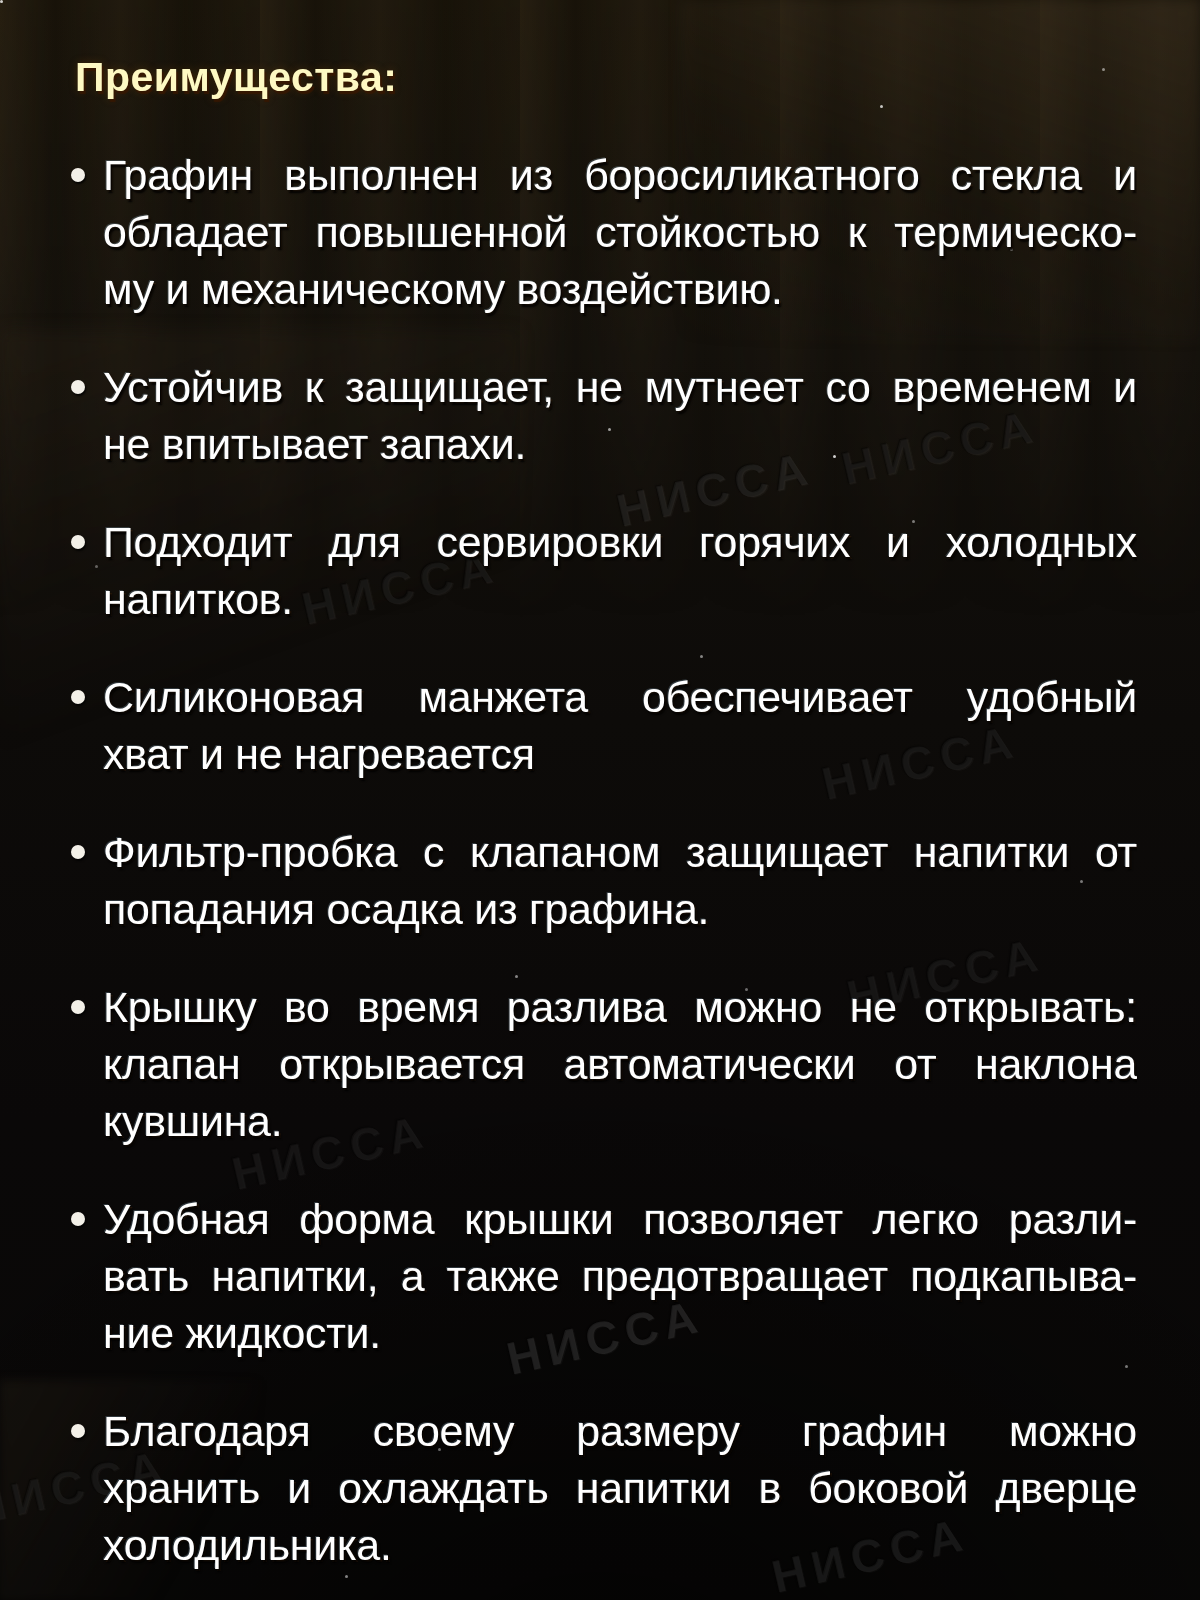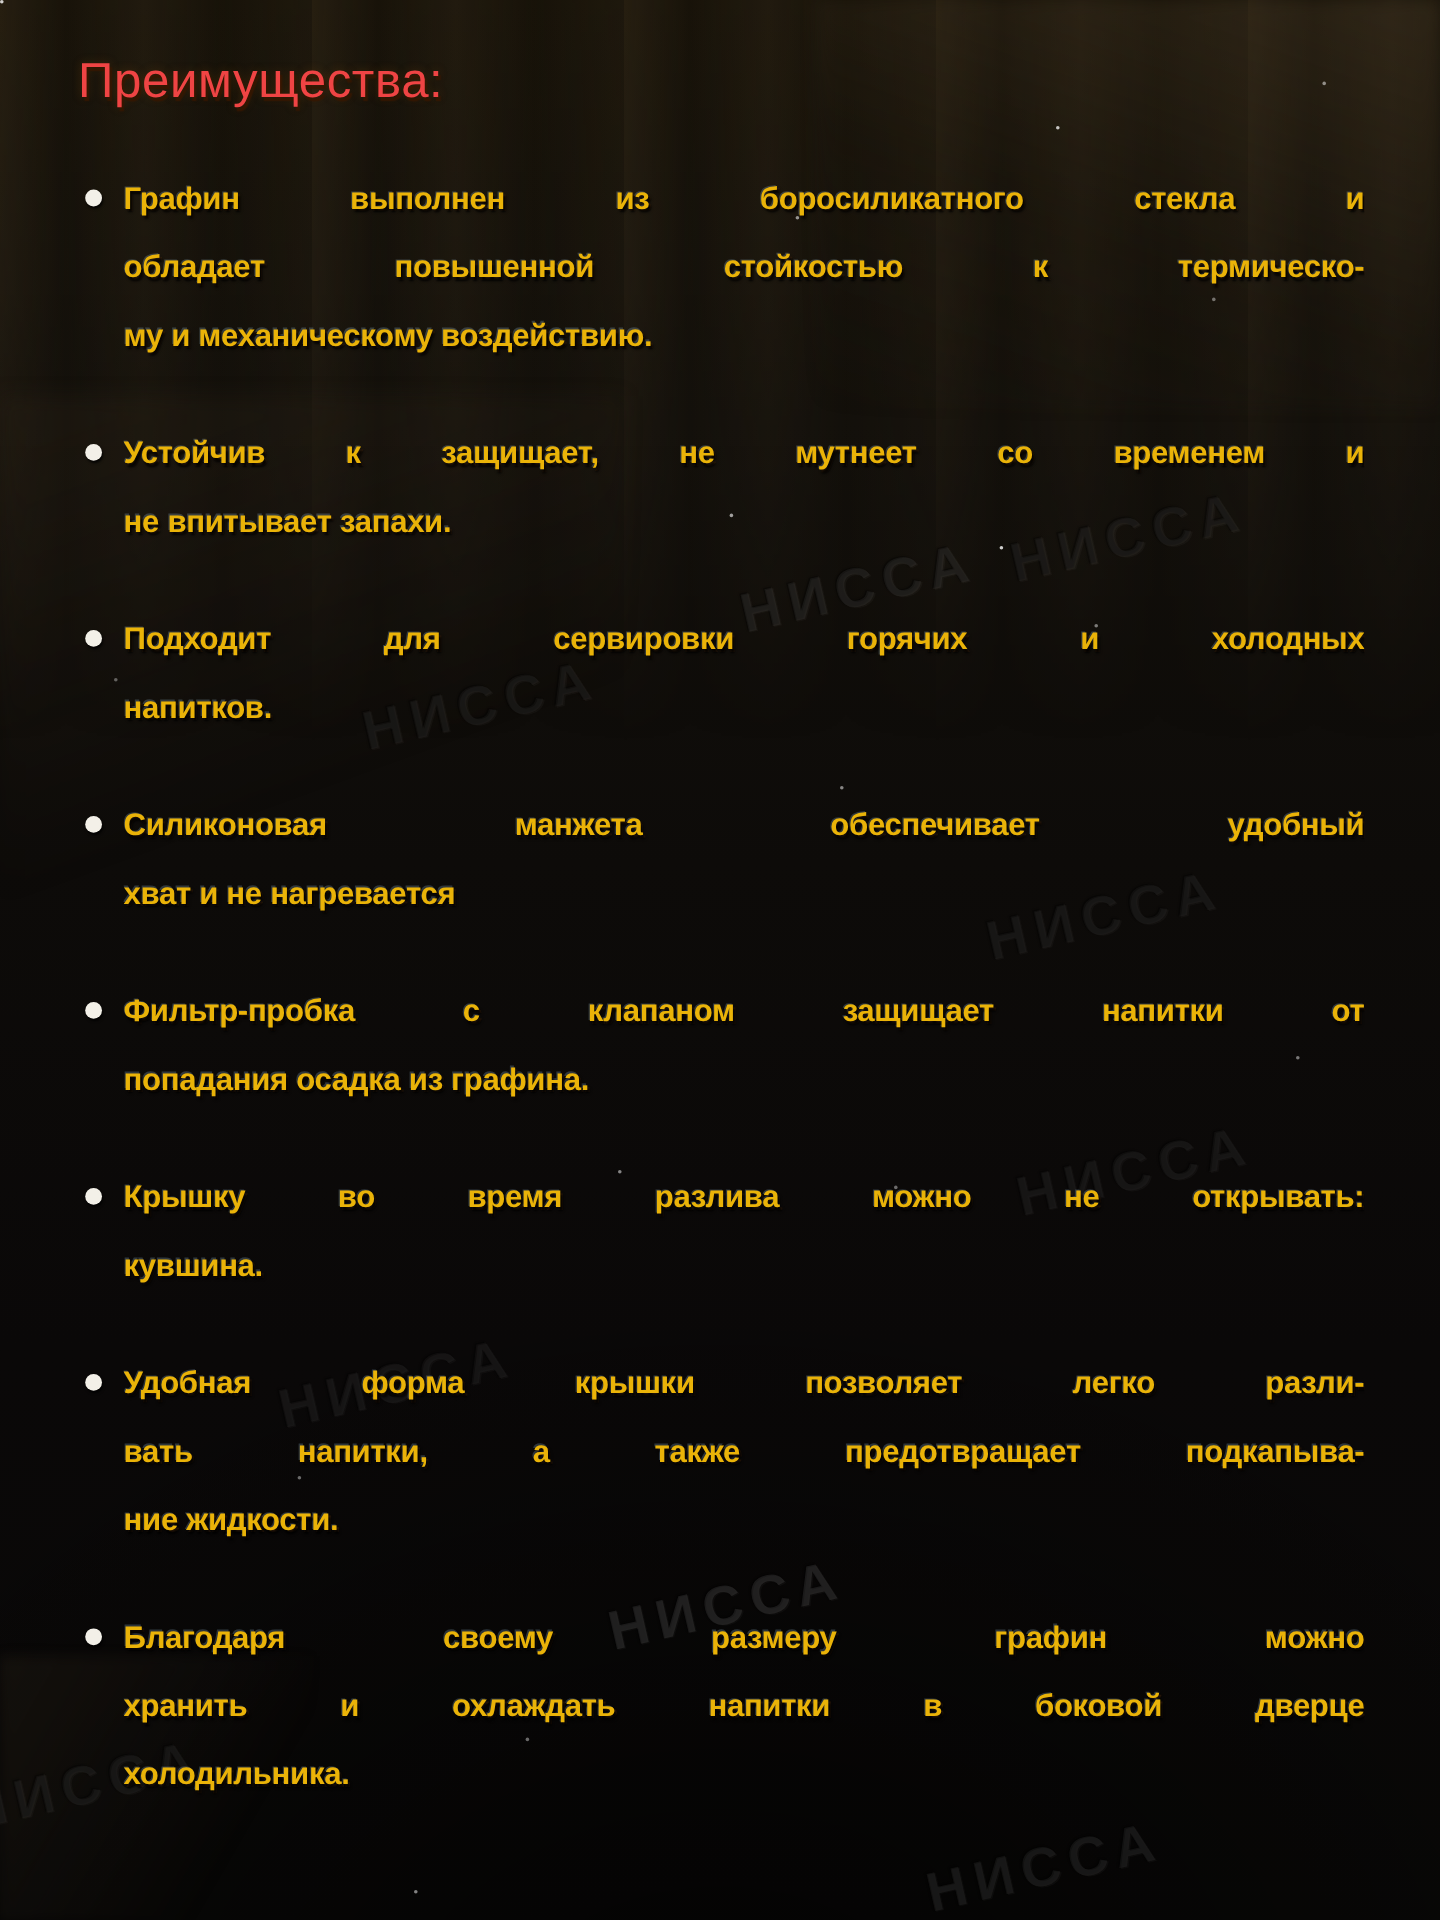--- a/index.html
+++ b/index.html
@@ -72,25 +72,25 @@
   .wm.strong { color: rgba(160,160,160,.14); }
   .wm.faint  { color: rgba(140,140,140,.07); }
 
   
   .panel {
     position: relative;
     padding: 42px 63px 0 63px;
     z-index: 2;
   }
   .heading {
-    margin: 2px;
+    margin: 12px;
     font-size: 41px;
-    font-weight: normal;
+    font-weight: bold;
     letter-spacing: 0.5px;
-    color: #ef4444;
+    color: #fef9c3;
     text-shadow: 2px 3px 1px rgba(55,22,0,.85), 0 0 8px rgba(140,80,0,.35);
   }
   ul.adv-list {
     list-style: none;
     margin: 46px 0 0 0;
     padding: 0;
   }
   ul.adv-list > li {
     position: relative;
     padding-left: 40px;
@@ -100,26 +100,26 @@
   ul.adv-list > li::before {
     content: "";
     position: absolute;
     left: 8px; top: 21px;
     width: 14px; height: 14px;
     border-radius: 50%;
     background: #f3f0e8;
     box-shadow: 1px 2px 2px rgba(0,0,0,.8);
   }
   .line {
-    font-size: 26px;
-    font-weight: bold;
+    font-size: 43px;
+    font-weight: normal;
     letter-spacing: -0.3px;
     line-height: 57px;
     height: 57px;
-    color: #eab308;
+    color: #ffffff;
     white-space: normal;
     text-align: justify;
     text-align-last: justify;
     text-shadow:
       2px 3px 2px rgba(0,0,0,.95),
       -1px -1px 0 rgba(175,215,240,.22),
       2px 2px 0 rgba(120,62,18,.30);
     overflow: hidden;
   }
   .line.last {
@@ -159,21 +159,21 @@
       <li>
     <span class="lines"><div class="line">Подходит для сервировки горячих и холодных</div><div class="line last">напитков.</div></span>
   </li>
       <li>
     <span class="lines"><div class="line">Силиконовая манжета обеспечивает удобный</div><div class="line last">хват и не нагревается</div></span>
   </li>
       <li>
     <span class="lines"><div class="line">Фильтр-пробка с клапаном защищает напитки от</div><div class="line last">попадания осадка из графина.</div></span>
   </li>
       <li>
-    <span class="lines"><div class="line">Крышку во время разлива можно не открывать:</div><div class="line last">кувшина.</div></span>
+    <span class="lines"><div class="line">Крышку во время разлива можно не открывать:</div><div class="line">клапан открывается автоматически от наклона</div><div class="line last">кувшина.</div></span>
   </li>
       <li>
     <span class="lines"><div class="line">Удобная форма крышки позволяет легко разли-</div><div class="line">вать напитки, а также предотвращает подкапыва-</div><div class="line last">ние жидкости.</div></span>
   </li>
       <li>
     <span class="lines"><div class="line">Благодаря своему размеру графин можно</div><div class="line">хранить и охлаждать напитки в боковой дверце</div><div class="line last">холодильника.</div></span>
   </li>
     </ul>
 </div>
 

